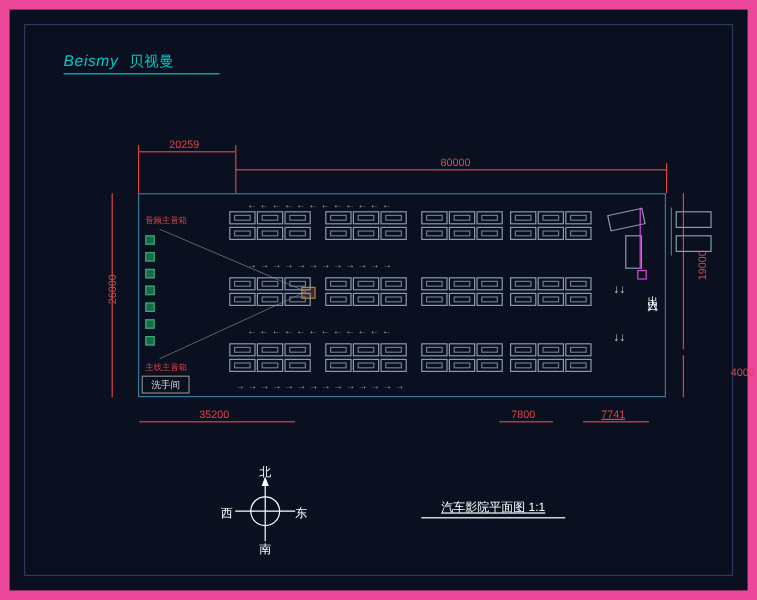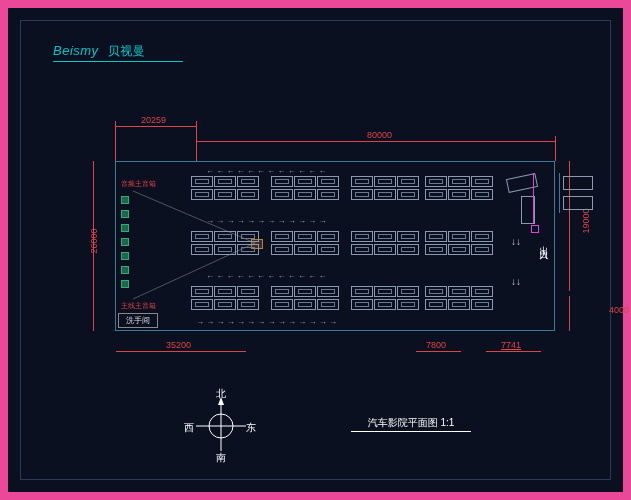--- a/index.html
+++ b/index.html
@@ -23,21 +23,21 @@
   .car-row { display: flex; gap: 1px; }
   .car { width: 22px; height: 11px; border: 1px solid #8a9ab0; position: relative; }
   .car::before { content:''; position:absolute; left:3px; right:3px; top:2px; bottom:2px; border:1px solid #6a7a90; }
   .big-car { position: absolute; border: 1px solid #8a9ab0; }
   .arrow { position: absolute; color: #ccc; font-size: 10px; }
   .washroom { position: absolute; left: 97px; top: 292px; width: 40px; height: 15px; border: 1px solid #888; color: #ddd; font-size: 8px; display: flex; align-items: center; justify-content: center; }
   .poi-label { position: absolute; color: #d44; font-size: 7px; }
   .entrance-label { position: absolute; right: 60px; top: 218px; color: #fff; font-size: 9px; writing-mode: vertical-rl; letter-spacing: 3px; }
   .compass { position: absolute; left: 165px; top: 370px; width: 70px; height: 70px; }
   .compass .lbl { position: absolute; color: #fff; font-size: 10px; }
-  .title-box { position: absolute; left: 330px; top: 395px; width: 120px; height: 16px; border-bottom: 1px solid #fff; color: #fff; font-size: 10px; text-align: center; }
+  .title-box { position: absolute; left: 330px; top: 395px; width: 120px; height: 16px; border-bottom: 1px solid #fff; color: #fff; font-size: 10px; text-align: center; text-decoration: underline; }
   .fl-arrows { position: absolute; display: flex; gap: 2px; color: #aaa; font-size: 8px; }
 </style>
 </head>
 <body>
 
 <div class="frame">
   <div class="canvas">
 
     <div class="logo">
       <span>Beismy</span>

